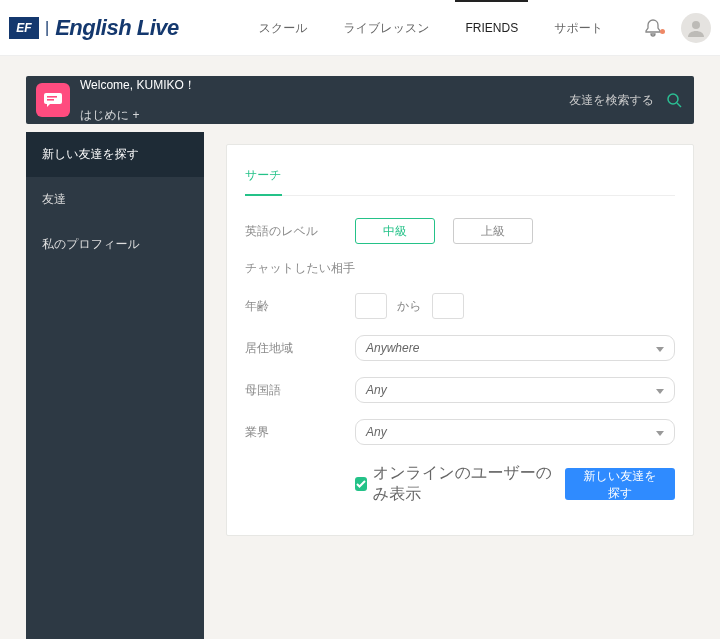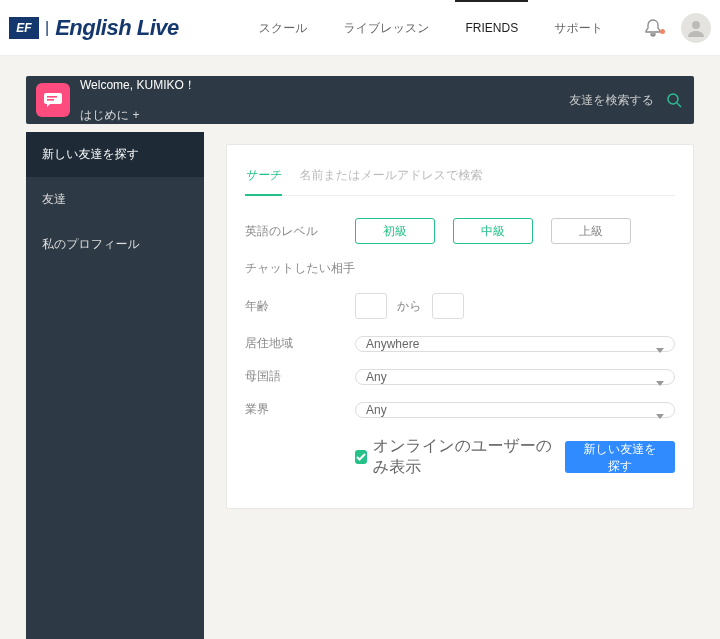--- a/index.html
+++ b/index.html
@@ -85,21 +85,21 @@
     border:8px solid transparent; border-left-color:#1e2b36;
   }
 
   .main { flex:1; padding: 12px 0 0 22px; }
   .card {
     background:#fff; border:1px solid #e7e7e4; border-radius:2px;
     padding: 16px 18px 22px 18px;
   }
   .tabs { display:flex; font-size:12px; border-bottom:1px solid #eee; }
   .tab { padding: 6px 0 10px 0; margin-right:18px; color:#bbb; cursor:pointer; }
-  .tab.active { color:#24c288; border-bottom:2px solid #24c288; margin-bottom:-1px;font-style:italic; }
+  .tab.active { color:#24c288; border-bottom:2px solid #24c288; margin-bottom:-1px; }
 
   .form { padding-top:14px; }
   .row { display:flex; align-items:center; font-size:12px; color:#8a8a8a; padding:8px 0; }
   .row-label { width:110px; flex:none; }
   .row-ctrl { flex:1; display:flex; align-items:center; }
 
   .lvl-btn {
     width:80px; height:26px; line-height:24px; text-align:center;
     border:1px solid #24c288; color:#24c288; border-radius:3px;
     margin-right:18px; font-size:12px; cursor:pointer; background:#fff;
@@ -111,23 +111,23 @@
     width:13px; height:13px; border-radius:50%; border:1px solid #bbb; margin-right:4px;
     display:inline-flex; align-items:center; justify-content:center;
   }
   .radio.sel { border-color:#24c288; }
   .radio.sel::after { content:""; width:7px; height:7px; border-radius:50%; background:#24c288; }
 
   .age-box { width:32px; height:26px; border:1px solid #ddd; border-radius:3px; background:#fff; text-align:center; font-size:12px; }
   .age-sep { margin:0 10px; color:#888; font-size:12px; }
 
   .sel {
-    flex:1; height:16px; border:1px solid #ddd; border-radius:9px; display:flex;
+    flex:1; height:26px; border:1px solid #ddd; border-radius:9px; display:flex;
     align-items:center; padding:0 10px; font-size:12px; color:#666; cursor:pointer;
-    position:relative; background:#fff;
+    position:relative; background:#fff;font-style:italic;
   }
   .sel::after {
     content:""; position:absolute; right:10px; top:11px; width:0; height:0;
     border-left:4px solid transparent; border-right:4px solid transparent;
     border-top:5px solid #999;
   }
 
   .chk {
     width:14px; height:14px; background:#24c288; border-radius:3px; margin-right:6px;
     display:inline-flex; align-items:center; justify-content:center; color:#fff;
@@ -200,29 +200,27 @@
     <div class="side-item active">新しい友達を探す</div>
     <div class="side-item">友達</div>
     <div class="side-item">私のプロフィール</div>
   </div>
 
   <div class="main">
     <div class="card">
 
       <div class="tabs">
         <div class="tab active">サーチ</div>
-        <div class="tab">名前またはメールアドレスで検索</div>
       </div>
 
       <div class="form">
 
         <div class="row">
           <div class="row-label">英語のレベル</div>
           <div class="row-ctrl">
-            <button class="lvl-btn">初級</button>
             <button class="lvl-btn">中級</button>
             <button class="lvl-btn off">上級</button>
           </div>
         </div>
 
         <div class="row">
           <div class="row-label">チャットしたい相手</div>
         </div>
 
         <div class="row">

